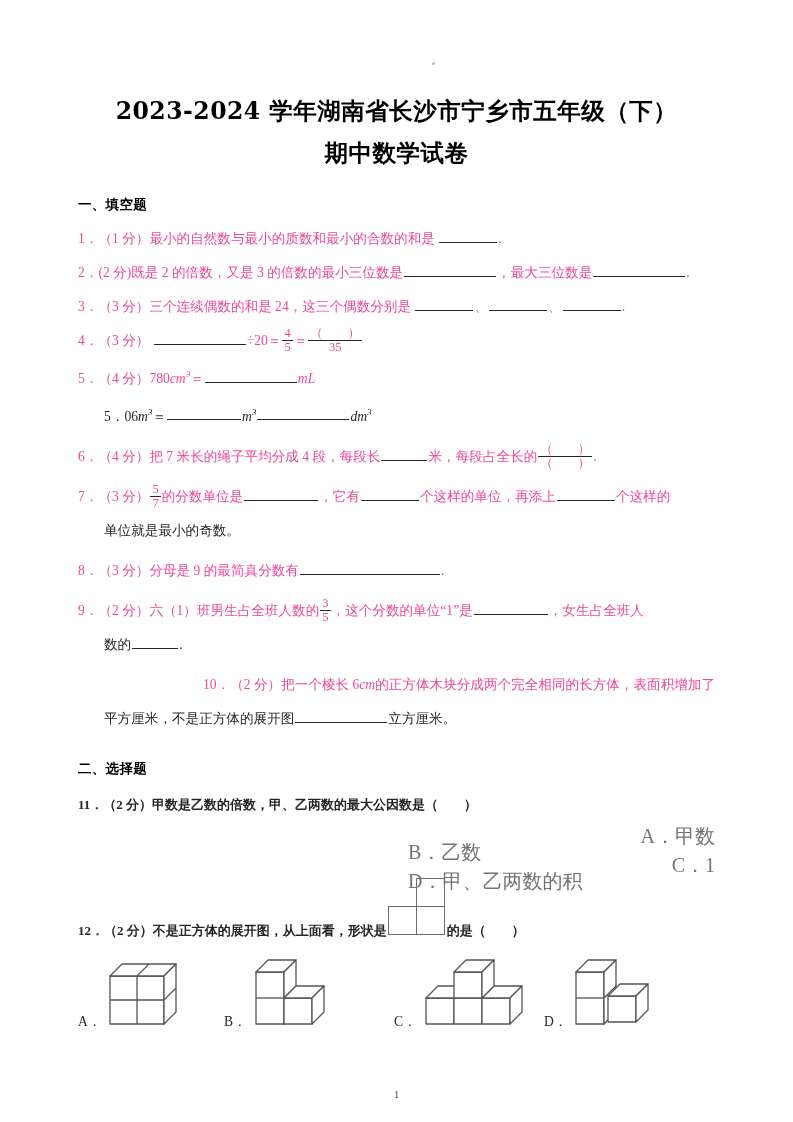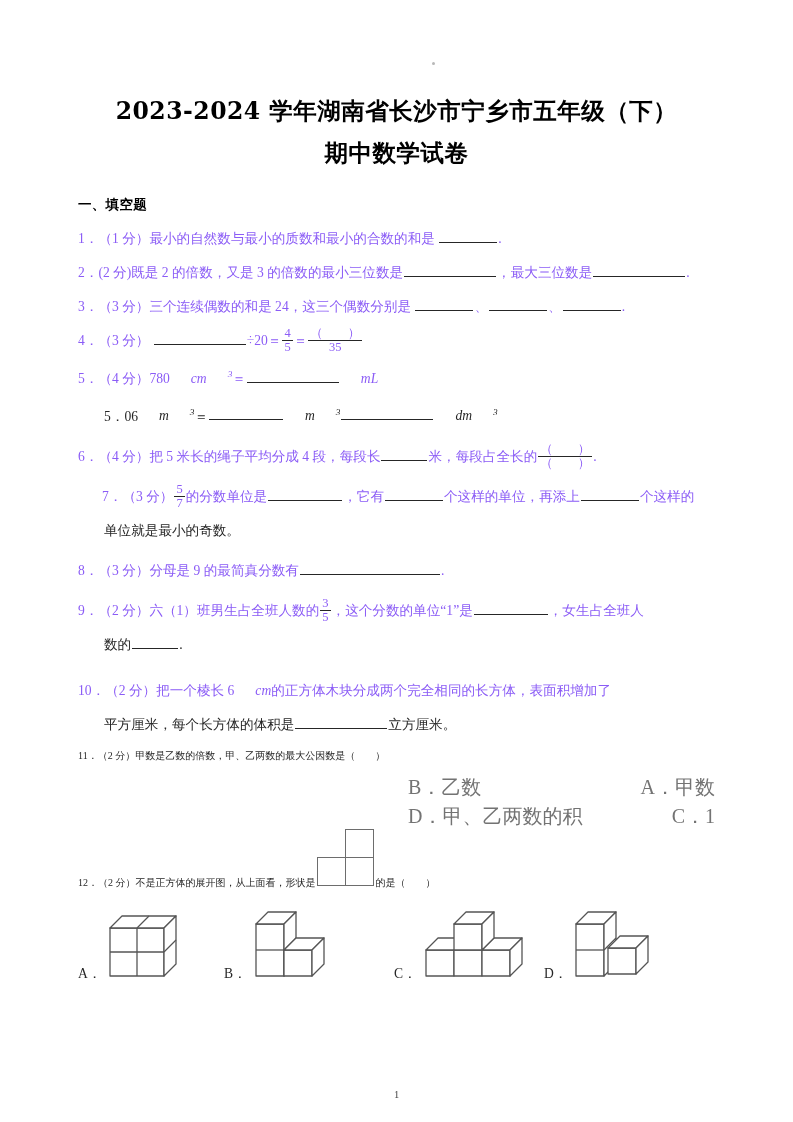--- a/index.html
+++ b/index.html
@@ -63,21 +63,21 @@
   }
   .section-head.mc {
     margin-top: 26px;
     margin-bottom: 11px;
   }
 
   
   .q {
     font-size: 13.6px;
     line-height: 31px;
-    color: #8b5cf6;
+    color: #ec4899;
     position: relative;
     margin-bottom: 3px;
     white-space: nowrap;
   }
   .q-num { }
   .q-pts { }
   .qline2 {
     font-size: 13.6px;
     line-height: 31px;
     color: #262626;
@@ -118,47 +118,47 @@
   .frac .den {
     display: block;
     padding: 0 2px;
   }
   .frac.wide .num, .frac.wide .den { min-width: 40px; }
   .frac.wide2 .num, .frac.wide2 .den { min-width: 46px; }
 
   .unit {
     font-style: italic;
     font-family: "Liberation Serif", serif;
-    padding-left: 21px;
   }
   .sup { font-size: 0.68em; vertical-align: super; }
 
   
   .mc-q {
-    font-size: 10px;
+    font-size: 13px;
     line-height: 31px;
     color: #262626;
     white-space: nowrap;
+    font-weight: bold;
   }
   .opts {
     display: block;
     margin-top: 2px;
   }
   .opt-row {
     font-size: 20px;
     line-height: 29px;
     color: #737373;
     padding-left: 26px;
     position: relative;
     text-align: right;
   }
   .opt-row .col2 {
     position: absolute;
     left: 330px;
-    top: 0;
+    top: 16px;
   }
 
   
   .topview {
     display: inline-block;
     position: relative;
     width: 58px;
     height: 29px;
     vertical-align: baseline;
     margin: 0 1px;
@@ -226,46 +226,47 @@
   </div>
 
   <div class="q">
     <span class="q-num">5．</span><span class="q-pts">（4 分）</span><span>780</span><span class="unit">cm</span><span class="sup unit">3</span><span>＝</span><span class="blank b-xl"></span><span class="unit">mL</span>
   </div>
   <div class="qline2">
     <span>5．06</span><span class="unit">m</span><span class="sup unit">3</span><span>＝</span><span class="blank b-lg"></span><span class="unit">m</span><span class="sup unit">3</span><span class="blank b-xl"></span><span class="unit">dm</span><span class="sup unit">3</span>
   </div>
 
   <div class="q" style="margin-top:10px;">
-    <span class="q-num">6．</span><span class="q-pts">（4 分）</span><span>把 5 米长的绳子平均分成 4 段，每段长</span><span class="blank b-sm"></span><span>米，每段占全长的</span><span class="frac wide2"><span class="num">（　　）</span><span class="den">（　　）</span></span><span>.</span>
-  </div>
-
-  <div class="q" style="margin-top:9px;margin-left:24px;">
+    <span class="q-num">6．</span><span class="q-pts">（4 分）</span><span>把 7 米长的绳子平均分成 4 段，每段长</span><span class="blank b-sm"></span><span>米，每段占全长的</span><span class="frac wide2"><span class="num">（　　）</span><span class="den">（　　）</span></span><span>.</span>
+  </div>
+
+  <div class="q" style="margin-top:9px;">
     <span class="q-num">7．</span><span class="q-pts">（3 分）</span><span class="frac"><span class="num">5</span><span class="den">7</span></span><span>的分数单位是</span><span class="blank b-lg"></span><span>，它有</span><span class="blank b-md"></span><span>个这样的单位，再添上</span><span class="blank b-md"></span><span>个这样的</span>
   </div>
   <div class="qline2">单位就是最小的奇数。</div>
 
   <div class="q" style="margin-top:9px;">
     <span class="q-num">8．</span><span class="q-pts">（3 分）</span><span>分母是 9 的最简真分数有</span><span class="blank b-xxl"></span><span>.</span>
   </div>
 
   <div class="q" style="margin-top:9px;">
     <span class="q-num">9．</span><span class="q-pts">（2 分）</span><span>六（1）班男生占全班人数的</span><span class="frac"><span class="num">3</span><span class="den">5</span></span><span>，这个分数的单位“1”是</span><span class="blank b-lg"></span><span>，女生占全班人</span>
   </div>
   <div class="qline2">
     <span>数的</span><span class="blank b-sm"></span><span>.</span>
   </div>
 
-  <div class="q" style="margin-top:15px;">
+  <div class="q" style="margin-top:9px;text-align:right;">
     <span class="q-num">10．</span><span class="q-pts">（2 分）</span><span>把一个棱长 6</span><span class="unit">cm</span><span>的正方体木块分成两个完全相同的长方体，表面积增加了</span>
   </div>
   <div class="qline2">
-    <span>平方厘米，每个长方体的体积是</span><span class="blank b-xl"></span><span>立方厘米。</span>
-  </div>
-
+    <span>平方厘米，不是正方体的展开图</span><span class="blank b-xl"></span><span>立方厘米。</span>
+  </div>
+
+  <div class="section-head mc">二、选择题</div>
 
   <div class="mc-q">
     <span class="q-num">11．</span><span class="q-pts">（2 分）</span><span>甲数是乙数的倍数，甲、乙两数的最大公因数是（　　）</span>
   </div>
   <div class="opts">
     <div class="opt-row">
       <span><span>A．</span><span>甲数</span></span>
       <span class="col2"><span>B．</span><span>乙数</span></span>
     </div>
     <div class="opt-row">

